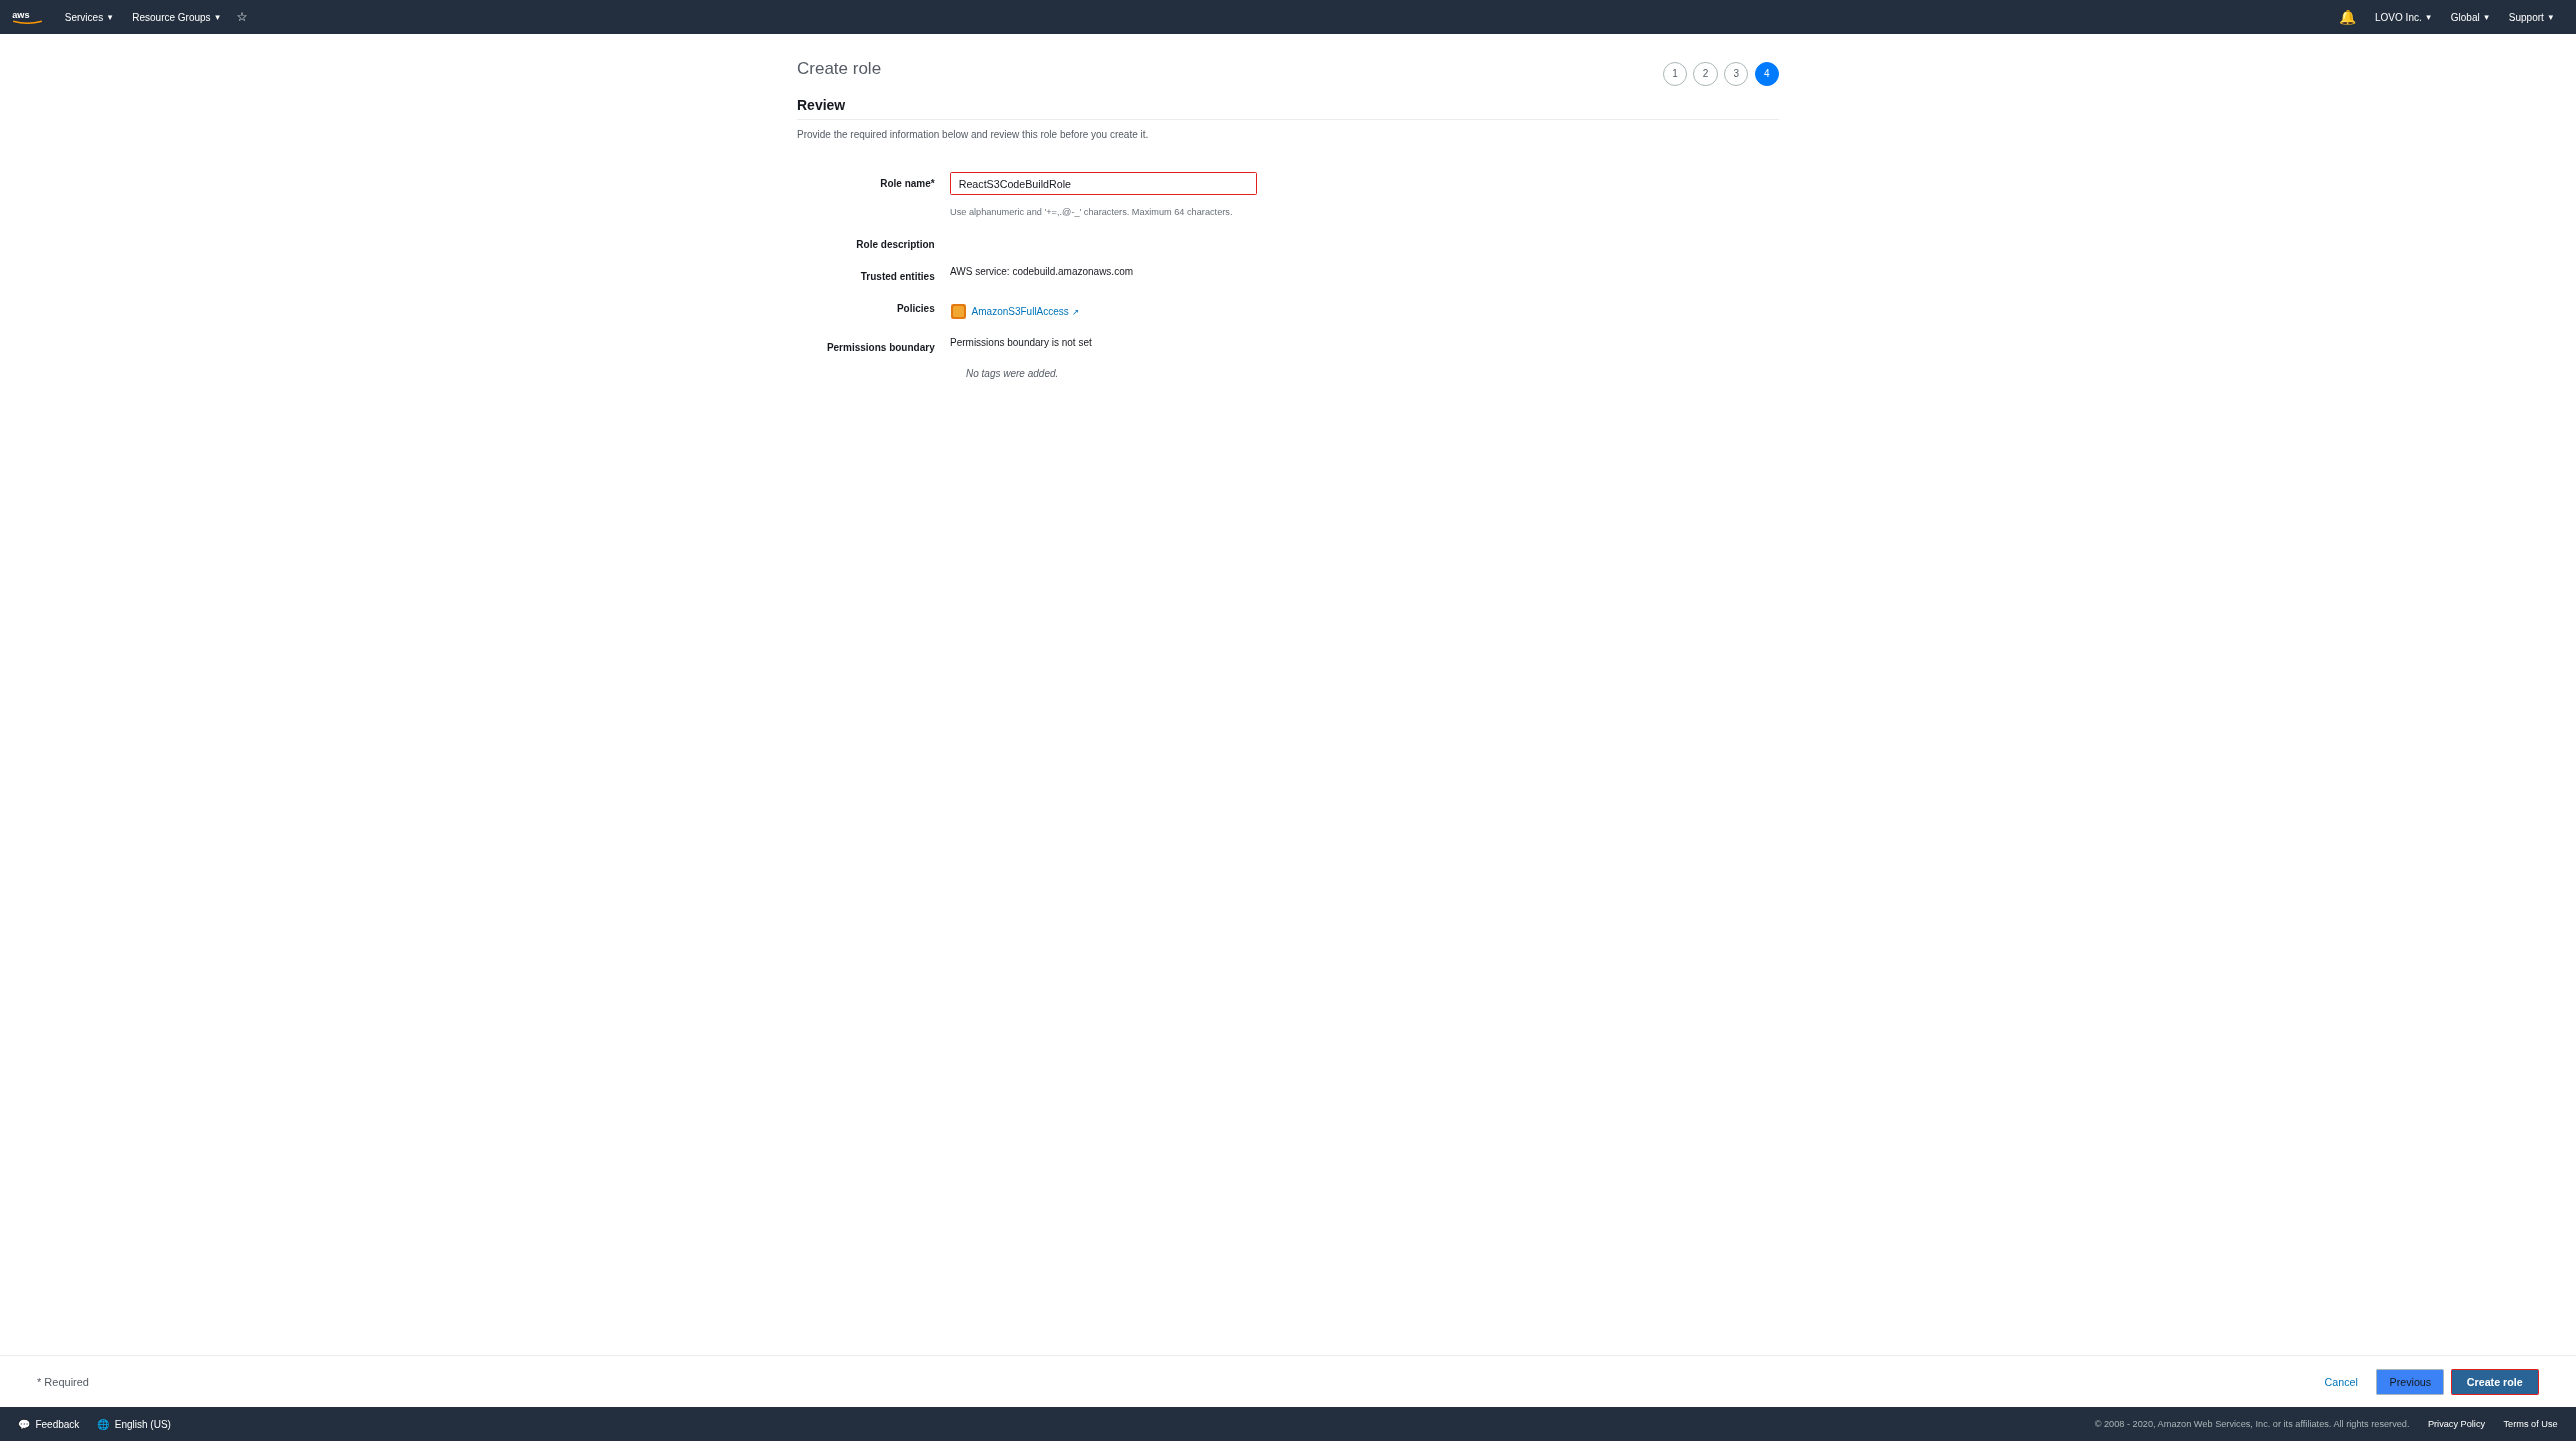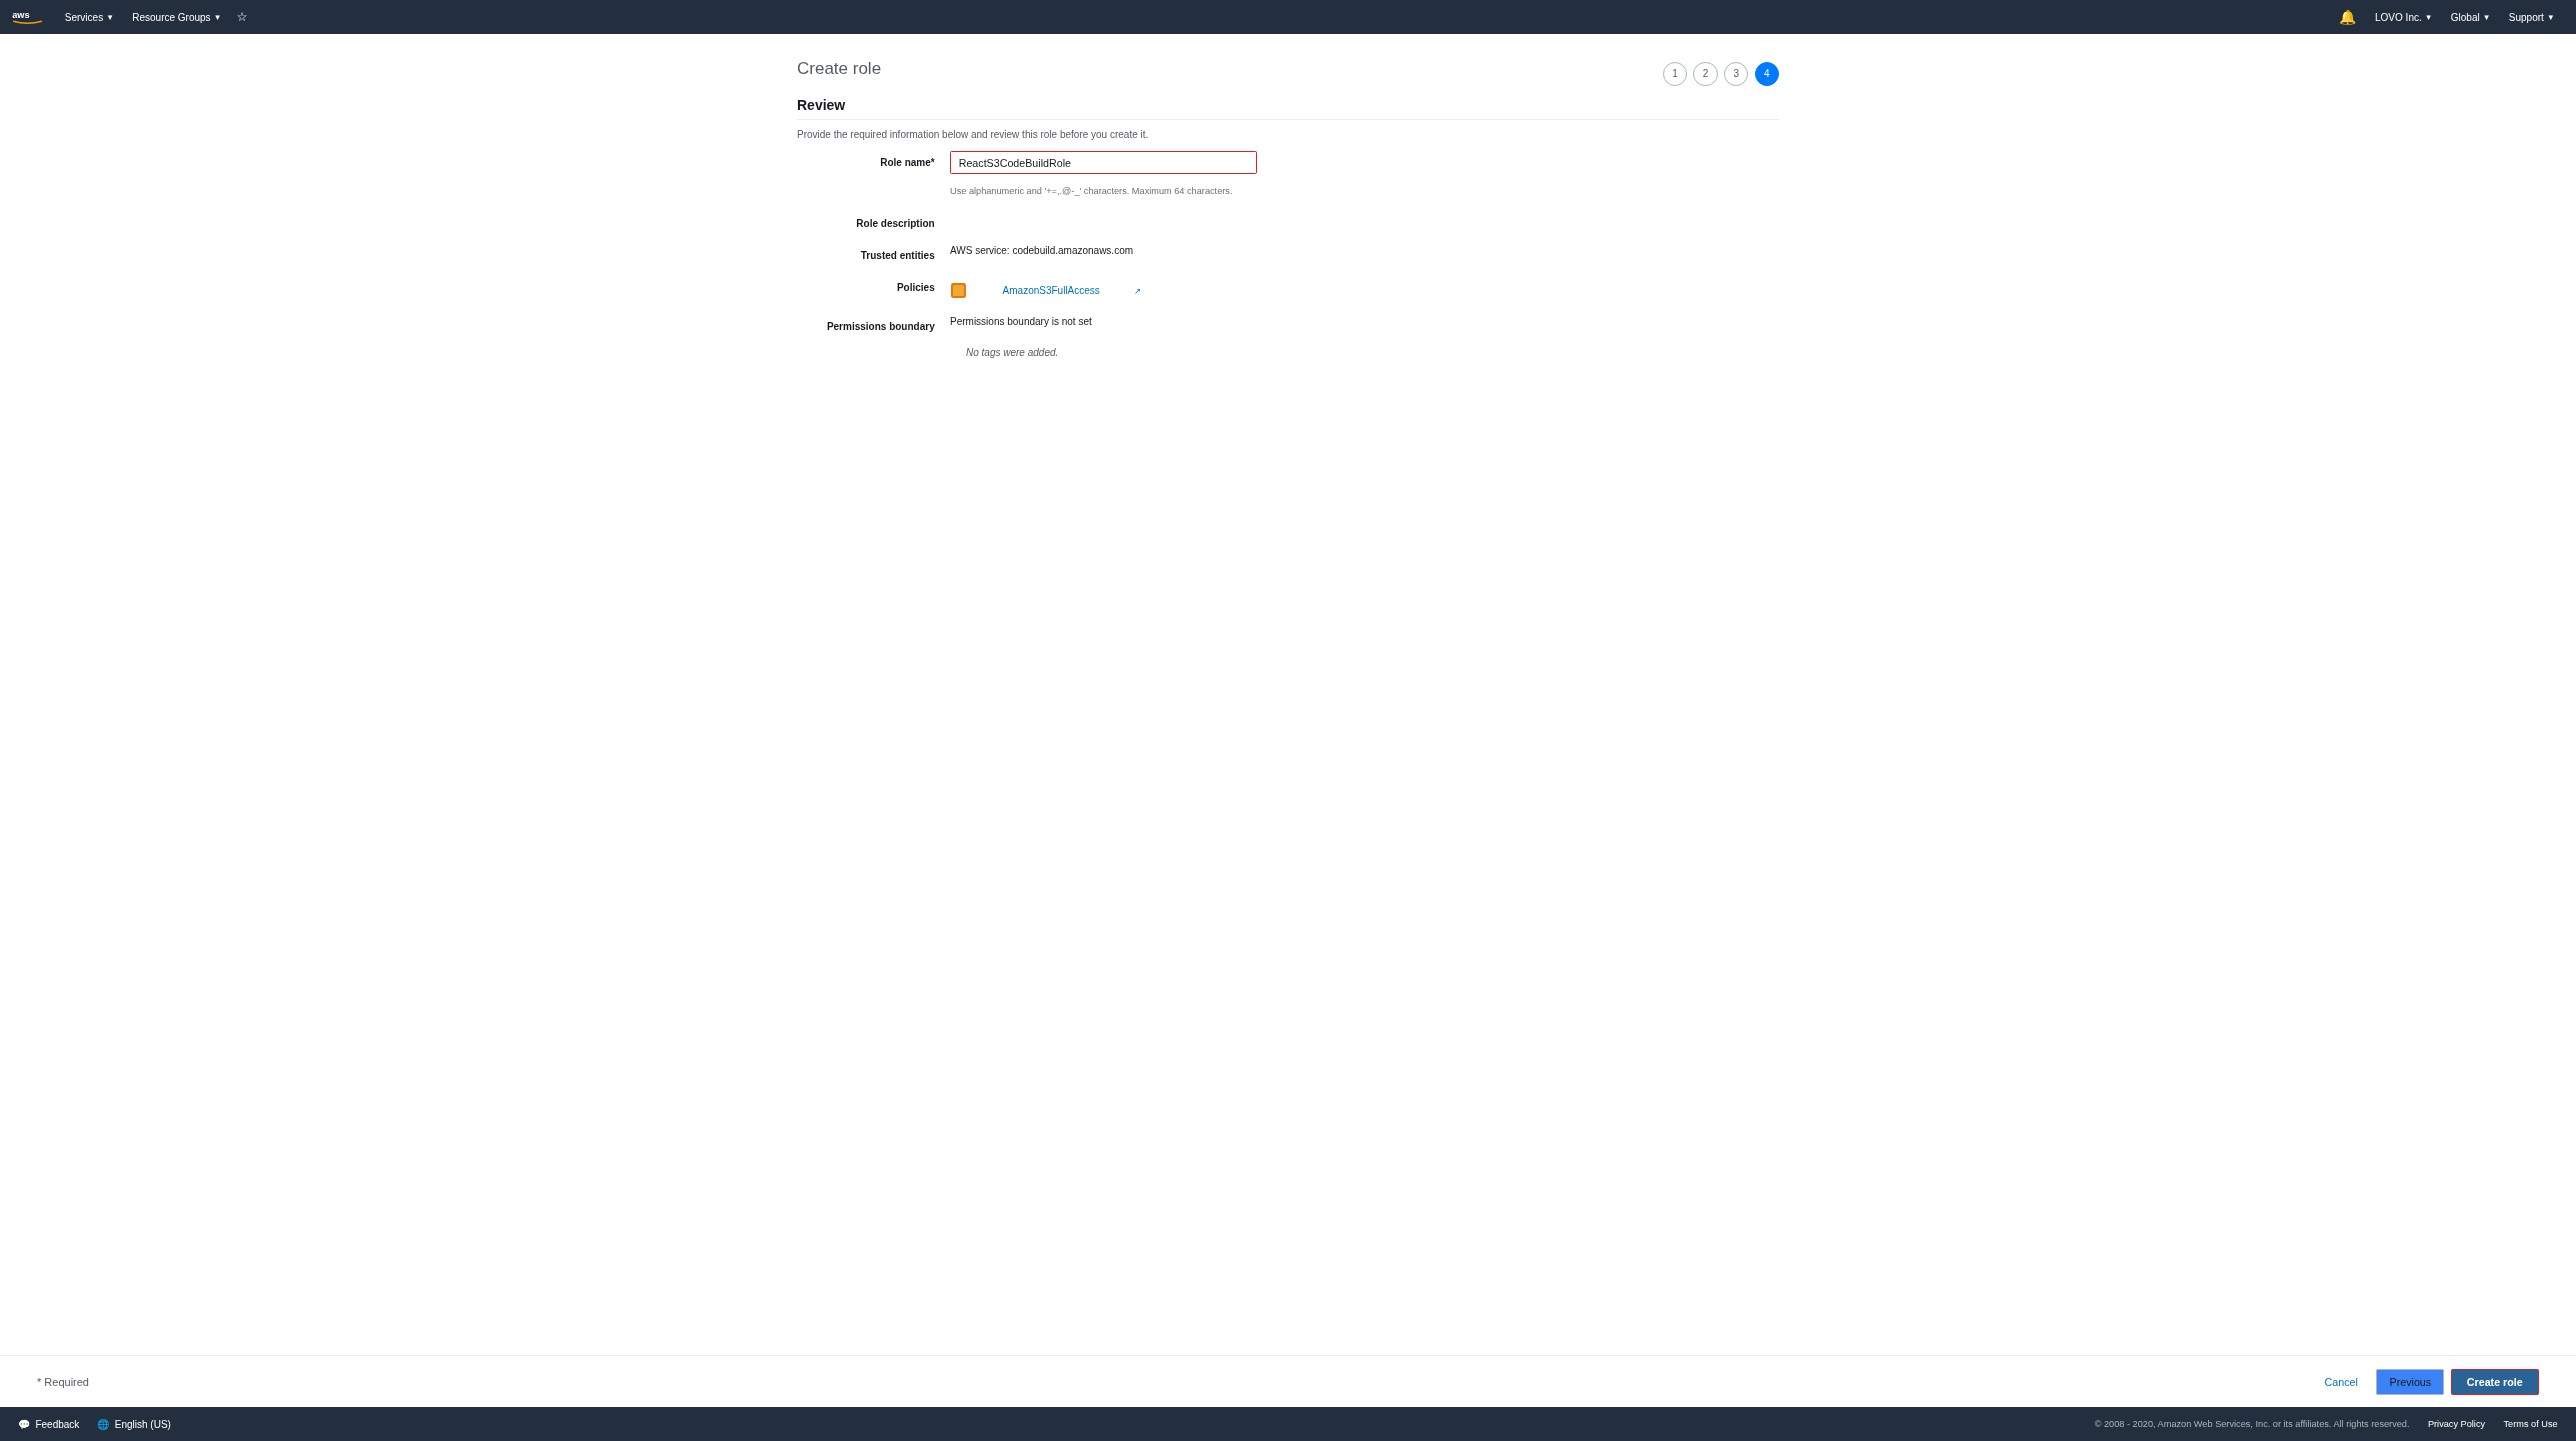--- a/index.html
+++ b/index.html
@@ -55,21 +55,21 @@
       font-size: 14px;
       font-weight: 600;
       color: #16191f;
       margin-bottom: 9px;
       padding-bottom: 6.1px;
       border-bottom: 0.8px solid #eaeded;
     }
     .section-desc {
       font-size: 10px;
       color: #545b64;
-      margin-bottom: 11px;
+      margin-bottom: 32px;
     }
 
     
     .form-row {
       display: flex;
       align-items: flex-start;
       margin-bottom: 15.3px;
     }
     .form-label {
       width: 153px;
@@ -304,21 +304,21 @@
 
     <div class="form-row">
       <div class="form-label">Trusted entities</div>
       <div class="form-field">
         <span class="trusted-entity-value">AWS service: codebuild.amazonaws.com</span>
       </div>
     </div>
 
     <div class="form-row">
       <div class="form-label">Policies</div>
-      <div class="form-field" style="display:flex; align-items:center; padding-top:6.1px;gap:31px;">
+      <div class="form-field" style="display:flex; align-items:center; padding-top:6.1px;">
         <div style="display:inline-flex;align-items:center;justify-content:center;width:17px;height:17px;margin-right:4.6px;position:relative;">
           <div style="width:15.3px;height:15.3px;background:#e47911;border-radius:2.3px;position:relative;">
             <div style="position:absolute;top:2.3px;left:2.3px;width:10.7px;height:10.7px;background:#f0a830;border-radius:1.5px;"></div>
           </div>
         </div>
         <a href="#" class="policy-link">AmazonS3FullAccess</a>
         <span class="external-link-icon"> ↗</span>
       </div>
     </div>
 

